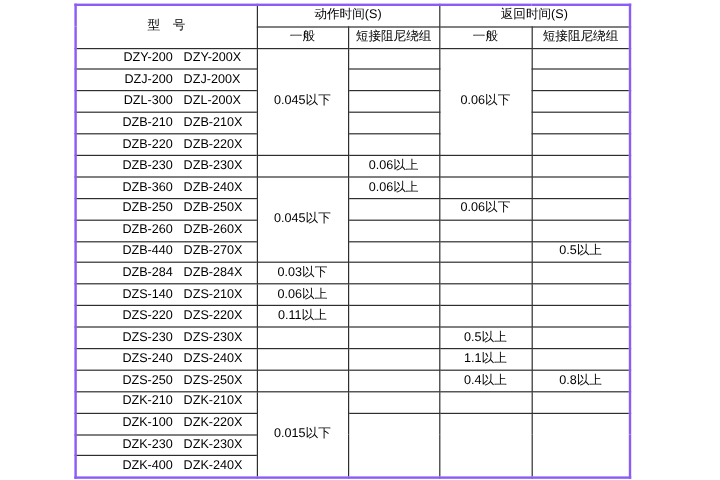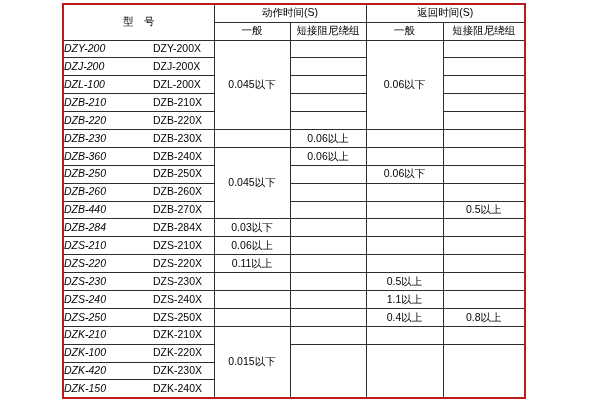--- a/index.html
+++ b/index.html
@@ -9,21 +9,21 @@
     font-family: "Liberation Sans", "DejaVu Sans", sans-serif;
   }
   .table-wrap {
     position: absolute;
     left: 62px; top: 3px;
   }
   table.spec {
     border-collapse: collapse;
     table-layout: fixed;
     width: 462px;
-    border: 2px solid #b91c1c;
+    border: 2px solid #8b5cf6;
     background: #ffffff;
   }
   table.spec th, table.spec td {
     border: 1px solid #2e2e2e;
     padding: 0;
     font-size: 10.5px;
     font-weight: normal;
     color: #000000;
     text-align: center;
     vertical-align: middle;
@@ -39,22 +39,21 @@
   col.c-ret-g  { width: 77px; }
   col.c-ret-d  { width: 82px; }
   td.model-cell .mrow {
     display: flex;
     align-items: center;
     width: 100%;
   }
   td.model-cell .m1 {
     display: inline-block;
     width: 80px;
-    text-align: left;
-    font-style: italic;
+    text-align: right;
   }
   td.model-cell .m2 {
     display: inline-block;
     margin-left: 9px;
     text-align: center;
   }
   
   td.bias-up { padding-bottom: 17px; }
 </style>
 </head>
@@ -101,21 +100,21 @@
               <span class="m1">DZJ-200</span>
               <span class="m2">DZJ-200X</span>
             </div>
           </td>
           <td></td>
           <td></td>
         </tr>
         <tr>
           <td class="model-cell">
             <div class="mrow">
-              <span class="m1">DZL-100</span>
+              <span class="m1">DZL-300</span>
               <span class="m2">DZL-200X</span>
             </div>
           </td>
           <td></td>
           <td></td>
         </tr>
         <tr>
           <td class="model-cell">
             <div class="mrow">
               <span class="m1">DZB-210</span>
@@ -200,21 +199,21 @@
             </div>
           </td>
           <td>0.03以下</td>
           <td></td>
           <td></td>
           <td></td>
         </tr>
         <tr>
           <td class="model-cell">
             <div class="mrow">
-              <span class="m1">DZS-210</span>
+              <span class="m1">DZS-140</span>
               <span class="m2">DZS-210X</span>
             </div>
           </td>
           <td>0.06以上</td>
           <td></td>
           <td></td>
           <td></td>
         </tr>
         <tr>
           <td class="model-cell">
@@ -283,28 +282,28 @@
               <span class="m2">DZK-220X</span>
             </div>
           </td>
           <td rowspan="3"></td>
           <td rowspan="3"></td>
           <td rowspan="3"></td>
         </tr>
         <tr>
           <td class="model-cell">
             <div class="mrow">
-              <span class="m1">DZK-420</span>
+              <span class="m1">DZK-230</span>
               <span class="m2">DZK-230X</span>
             </div>
           </td>
         </tr>
         <tr>
           <td class="model-cell">
             <div class="mrow">
-              <span class="m1">DZK-150</span>
+              <span class="m1">DZK-400</span>
               <span class="m2">DZK-240X</span>
             </div>
           </td>
         </tr>
       </tbody>
   </table>
 </div>
 
 </body></html>

